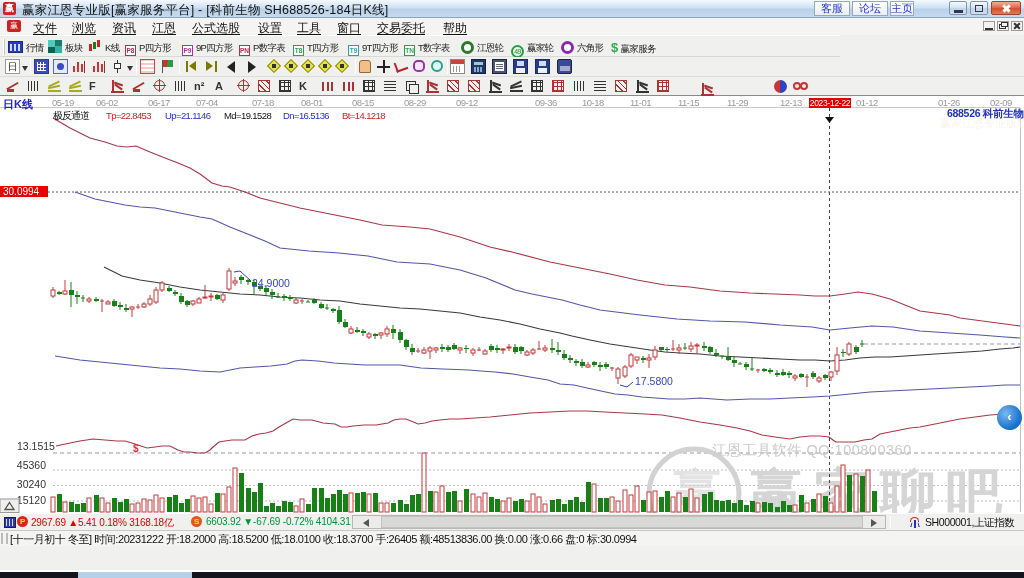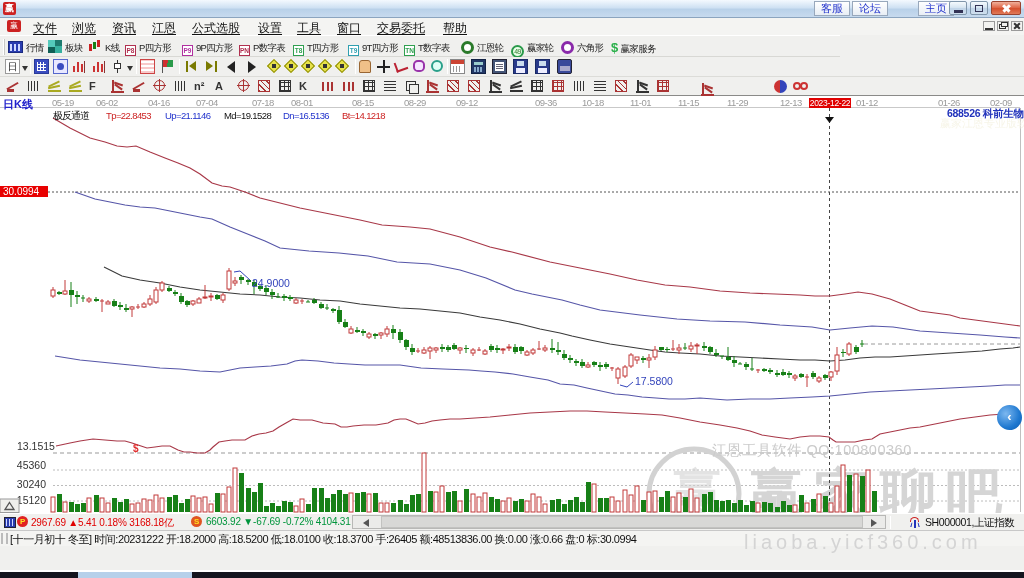--- a/index.html
+++ b/index.html
@@ -34,23 +34,24 @@
 .scroll{position:absolute;left:352px;top:1px;width:534px;height:14px;background:#ebebe9;border:1px solid #b8b8b6}
 .scrthumb{position:absolute;left:28px;top:0;width:482px;height:12px;background:#d8d8d6;border:1px solid #c2c2c0}
 .tri{position:absolute;width:0;height:0}
 </style>
 
 </head>
 <body>
 <div id="app">
   <div class="abs" id="titlebar">
     <span class="abs" id="titlogo">赢</span>
+    <span class="abs" id="titletext">赢家江恩专业版[赢家服务平台] - [科前生物  SH688526-184日K线]</span>
     <span class="abs tbtn" style="left:814px;width:36px">客服</span>
     <span class="abs tbtn" style="left:852px;width:36px">论坛</span>
-    <span class="abs tbtn" style="left:918px;width:36px">主页</span>
+    <span class="abs tbtn" style="left:890px;width:24px">主页</span>
     <span class="abs wbtn" style="left:949px;width:18px">
         <span class="abs" style="left:4px;top:8px;width:9px;height:3px;background:#335"></span>
       </span>
     <span class="abs wbtn" style="left:970px;width:18px">
         <span class="abs" style="left:4px;top:3px;width:8px;height:7px;border:1.5px solid #335"></span>
       </span>
     <span class="abs wbtn" id="btnclose" style="left:991px;width:30px">
         <span class="abs" style="left:10px;top:5px;width:9px;height:2.5px;background:#fff;transform:rotate(45deg)"></span>
         <span class="abs" style="left:10px;top:5px;width:9px;height:2.5px;background:#fff;transform:rotate(-45deg)"></span>
       </span>
@@ -754,24 +755,24 @@
 <text x="133" y="452" font-size="10" fill="#e03030" font-weight="bold">$</text>
 <polyline points="234,272 240,271 250,280" fill="none" stroke="#3344bb" stroke-width="1"></polyline>
 <text x="252" y="287" font-size="10.5" fill="#3344bb">24.9000</text>
 <polyline points="620,385 627,387 633,382" fill="none" stroke="#3344bb" stroke-width="1"></polyline>
 <text x="635" y="385" font-size="10.5" fill="#3344bb">17.5800</text>
 <rect x="0" y="499" width="19" height="13.5" fill="#efefec" stroke="#9a9a9a" stroke-width="1"></rect>
         <path d="M 9.5 502.5 L 14 509.5 L 5 509.5 Z" fill="none" stroke="#555" stroke-width="1.3"></path>
 </svg>
     <span class="abs dt" style="left:52px">05-19</span>
       <span class="abs dt" style="left:96px">06-02</span>
-      <span class="abs dt" style="left:148px">04-16</span>
+      <span class="abs dt" style="left:148px">06-17</span>
       <span class="abs dt" style="left:196px">07-04</span>
       <span class="abs dt" style="left:252px">07-18</span>
-      <span class="abs dt" style="left:291px">08-01</span>
+      <span class="abs dt" style="left:301px">08-01</span>
       <span class="abs dt" style="left:352px">08-15</span>
       <span class="abs dt" style="left:404px">08-29</span>
       <span class="abs dt" style="left:456px">09-12</span>
       <span class="abs dt" style="left:535px">09-36</span>
       <span class="abs dt" style="left:582px">10-18</span>
       <span class="abs dt" style="left:630px">11-01</span>
       <span class="abs dt" style="left:678px">11-15</span>
       <span class="abs dt" style="left:727px">11-29</span>
       <span class="abs dt" style="left:780px">12-13</span>
       <span class="abs dt" style="left:856px">01-12</span>
@@ -804,19 +805,18 @@
       </span>
       <span class="abs" style="left:909px;top:3px;width:11px;height:11px">
         <span class="abs" style="left:5px;top:3px;width:1.5px;height:8px;background:#2233bb"></span>
         <span class="abs" style="left:2px;top:5px;width:8px;height:5px;border-left:1.5px solid #2233bb;border-right:1.5px solid #2233bb;transform:perspective(8px) rotateX(30deg)"></span>
         <span class="abs" style="left:1px;top:0px;width:9px;height:5px;border:1.5px solid #cc2222;border-bottom:none;border-radius:5px 5px 0 0"></span>
       </span>
       <span class="abs" style="left:925px;top:2px;color:#111;font-size:10.5px;letter-spacing:-0.4px">SH000001,上证指数</span>
     </div>
   <div class="abs" id="infobar">
       <span class="abs" style="left:1px;top:2px;width:7px;height:11px;border-left:2px solid #bbb;border-right:2px solid #bbb"></span>
-      <span class="abs" style="left:744px;top:0px;font-size:20px;color:#d4d4d4;letter-spacing:4px">liaoba.yicf360.com</span>
       <span class="abs" style="left:10px;top:1px;white-space:nowrap">[十一月初十 冬至] 时间:20231222 开:18.2000 高:18.5200 低:18.0100 收:18.3700 手:26405 额:48513836.00 换:0.00 涨:0.66 盘:0 标:30.0994</span>
     </div>
   <div class="abs" id="whiteline"></div>
   <div class="abs" id="botbar">
       <span class="lt"></span>
     </div>
 </div>
 </body></html>

